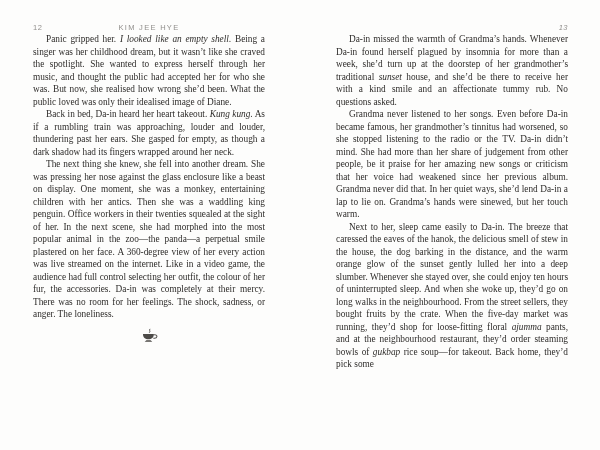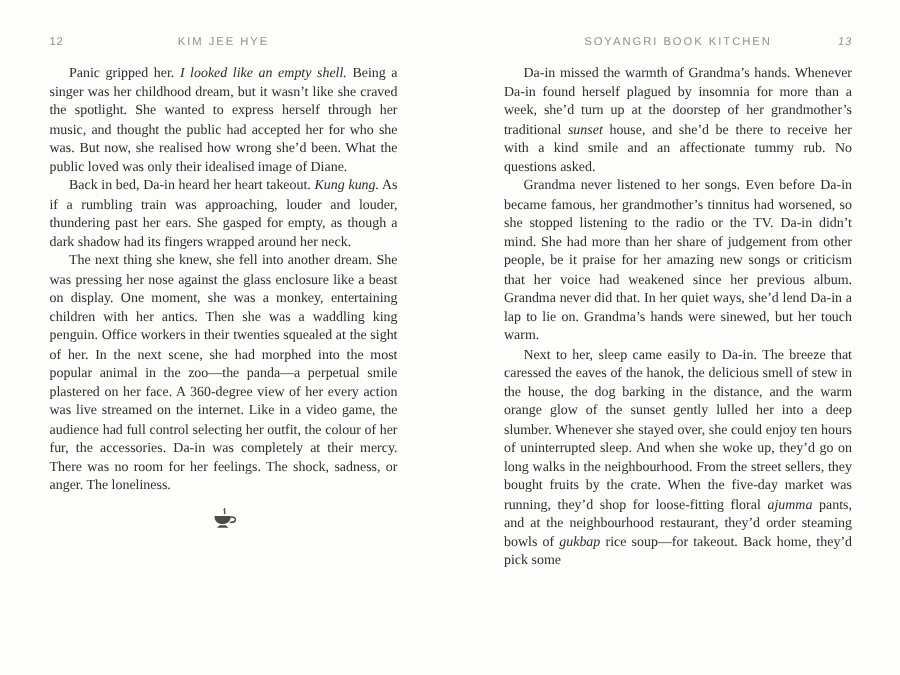--- a/index.html
+++ b/index.html
@@ -21,21 +21,21 @@
   .page-header{
     position:relative;margin-top:23px;height:10px;
     font-family:"Liberation Sans","DejaVu Sans",sans-serif;
     font-size:7.5px;letter-spacing:1.3px;color:var(--header-text);
     text-align:center;line-height:10px;
   }
   .folio{position:absolute;top:0;letter-spacing:0.5px;}
   .folio-left{left:0;}
   .folio-right{right:0;font-style:italic;}
   .page-body{
-    margin-top:10px;
+    margin-top:0;
     font-size:9.3px;line-height:12.5px;color:var(--body-text);
     text-align:justify;hyphens:auto;-webkit-hyphens:auto;
   }
   .page-body p{margin:0;padding:0;}
   .page-body p.indent{text-indent:13px;}
   .page-body em{font-style:italic;}
   .divider{
     text-align:center;margin:7px 0 5px;line-height:0;
     color:var(--divider-icon);
   }
@@ -59,21 +59,20 @@
               <path d="M11.4 1 C9.8 2.6 12.8 3.4 11.1 5.2" fill="none" stroke="currentColor" stroke-width="1.2" stroke-linecap="round"></path>
               <path d="M16.4 8.4 c2.8 -0.8 4.6 0.7 4.2 2.3 c-0.4 1.6 -2.4 2.3 -4.8 1.9" fill="none" stroke="currentColor" stroke-width="1.3"></path>
               <path d="M2.6 7.2 h14 c0.2 4.4 -3 7 -7 7 c-4 0 -7.2 -2.6 -7 -7 z" fill="currentColor"></path>
               <path d="M7 15.2 h5.4 l2.2 2.2 H4.8 z" fill="currentColor"></path>
             </svg></span></div>
       </div>
   </section>
 
   <section class="page page-right">
     <header class="page-header">
-      <span class="running-head">SOYANGRI BOOK KITCHEN</span>
       <span class="folio folio-right">13</span>
     </header>
     <div class="page-body">
         <p class="indent"><span>Da-in missed the warmth of Grandma’s hands. Whenever Da-in found herself plagued by insomnia for more than a week, she’d turn up at the doorstep of her grandmother’s traditional </span><em>sunset</em><span> house, and she’d be there to receive her with a kind smile and an affectionate tummy rub. No questions asked.</span></p>
         <p class="indent"><span>Grandma never listened to her songs. Even before Da-in became famous, her grandmother’s tinnitus had worsened, so she stopped listening to the radio or the TV. Da-in didn’t mind. She had more than her share of judgement from other people, be it praise for her amazing new songs or criticism that her voice had weakened since her previous album. Grandma never did that. In her quiet ways, she’d lend Da-in a lap to lie on. Grandma’s hands were sinewed, but her touch warm.</span></p>
         <p class="indent"><span>Next to her, sleep came easily to Da-in. The breeze that caressed the eaves of the hanok, the delicious smell of stew in the house, the dog barking in the distance, and the warm orange glow of the sunset gently lulled her into a deep slumber. Whenever she stayed over, she could enjoy ten hours of uninterrupted sleep. And when she woke up, they’d go on long walks in the neighbourhood. From the street sellers, they bought fruits by the crate. When the five-day market was running, they’d shop for loose-fitting floral </span><em>ajumma</em><span> pants, and at the neighbourhood restaurant, they’d order steaming bowls of </span><em>gukbap</em><span> rice soup—for takeout. Back home, they’d pick some</span></p>
       </div>
   </section>
 
 </div>

